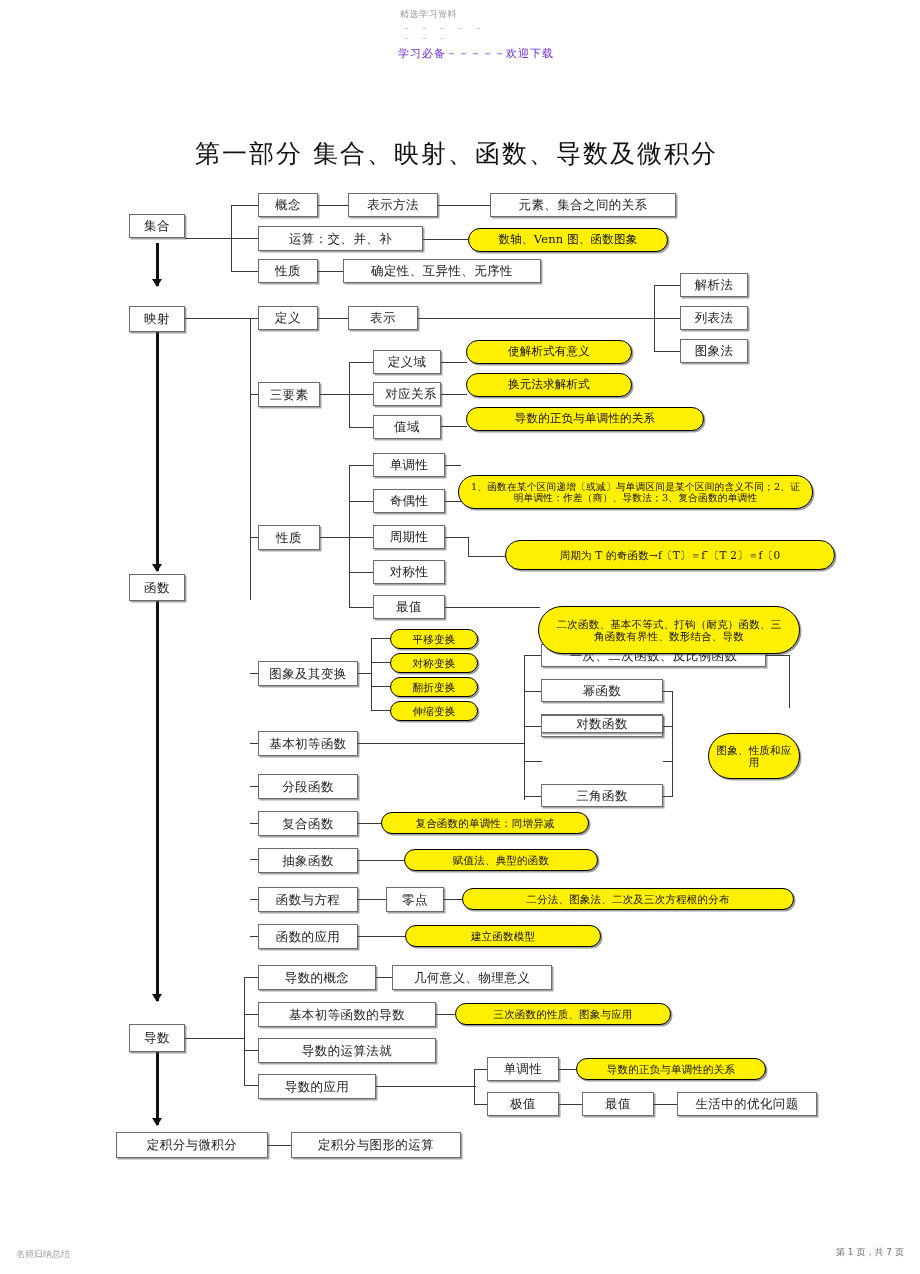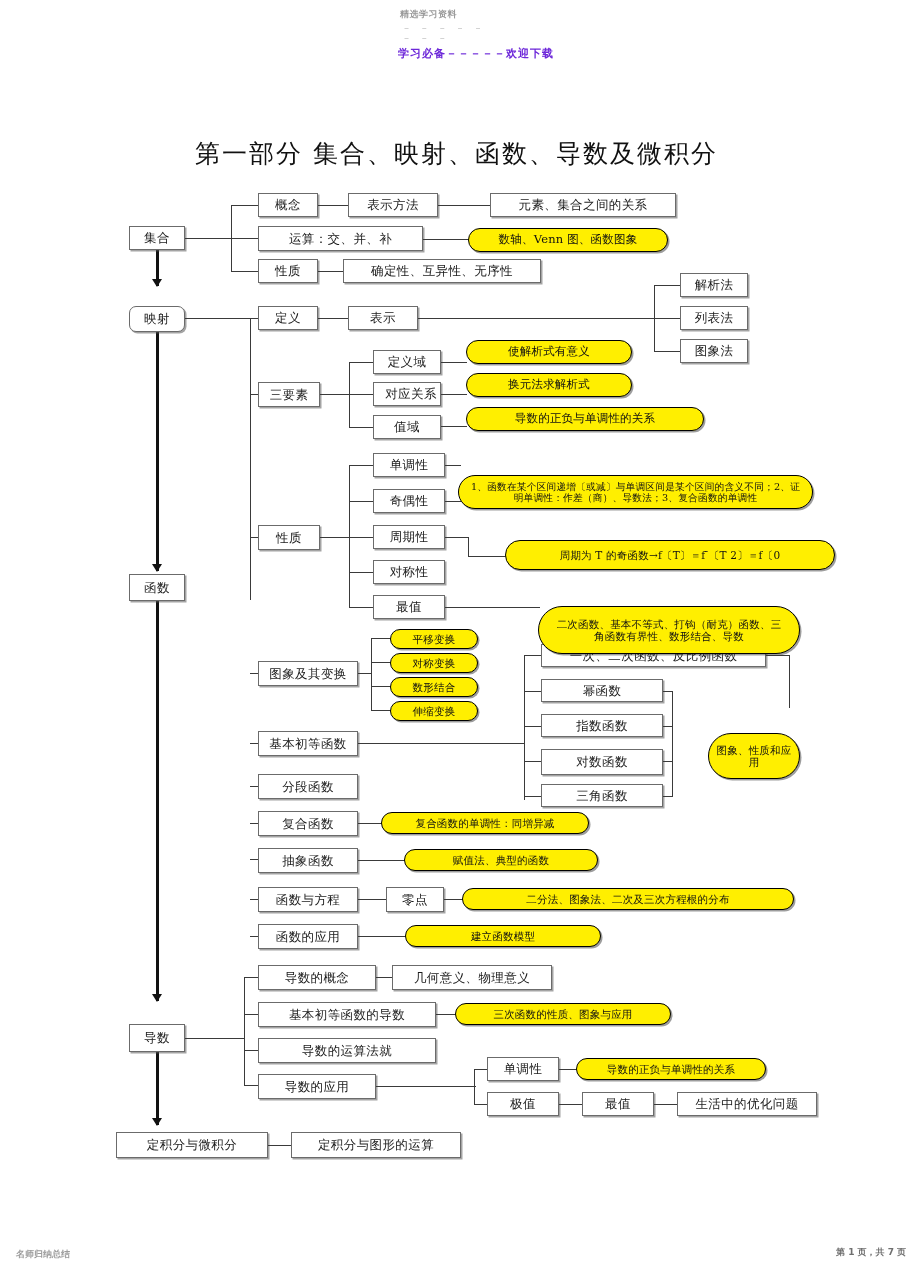--- a/index.html
+++ b/index.html
@@ -9,21 +9,20 @@
     font-family:"DejaVu Sans","Liberation Sans",sans-serif;
     position:relative;
     overflow:hidden;
   }
   #canvas{position:absolute;left:0;top:0;width:920px;height:1274px;}
 
   
   .wm{
     position:absolute;color:#8d8d8d;white-space:nowrap;
     font-family:"DejaVu Sans","Liberation Sans",sans-serif;
-    font-weight:bold;
   }
   .wm-top1{left:400px;top:8px;font-size:9px;color:#9a9a9a;letter-spacing:.5px;}
   .wm-top2{left:398px;top:46px;font-size:11px;color:#6d28d9;letter-spacing:1px;text-align:center;}
   .wm-dash{position:absolute;color:#b5b5b5;font-size:9px;letter-spacing:3px;}
   .wm-d1{left:402px;top:22px;}
   .wm-d2{left:402px;top:32px;}
   .foot-l{left:16px;top:1248px;font-size:9px;color:#9c9c9c;}
   .foot-r{left:836px;top:1246px;font-size:9px;color:#6f6f6f;}
 
   
@@ -100,22 +99,22 @@
 
   <div class="spinev" style="left:156px;top:243px;height:43px;"></div>
   <div class="arrow" style="left:152px;top:279px;"></div>
   <div class="spinev" style="left:156px;top:332px;height:239px;"></div>
   <div class="arrow" style="left:152px;top:564px;"></div>
   <div class="spinev" style="left:156px;top:601px;height:400px;"></div>
   <div class="arrow" style="left:152px;top:994px;"></div>
   <div class="spinev" style="left:156px;top:1052px;height:73px;"></div>
   <div class="arrow" style="left:152px;top:1118px;"></div>
 
-  <div class="node spine" style="left:129px;top:226px;width:56px;height:24px;">集合</div>
-  <div class="node spine" style="left:129px;top:306px;width:56px;height:26px;border-radius:7px;">映射</div>
+  <div class="node spine" style="left:129px;top:214px;width:56px;height:24px;">集合</div>
+  <div class="node spine" style="left:129px;top:306px;width:56px;height:26px;">映射</div>
   <div class="node spine" style="left:129px;top:574px;width:56px;height:27px;">函数</div>
   <div class="node spine" style="left:129px;top:1024px;width:56px;height:28px;">导数</div>
 
   <div class="ln h" style="left:185px;top:238px;width:47px;"></div>
   <div class="ln v" style="left:231px;top:205px;height:67px;"></div>
   <div class="ln h" style="left:231px;top:205px;width:27px;"></div>
   <div class="ln h" style="left:231px;top:238px;width:27px;"></div>
   <div class="ln h" style="left:231px;top:271px;width:27px;"></div>
 
   <div class="node" style="left:258px;top:193px;width:60px;height:24px;">概念</div>
@@ -201,37 +200,37 @@
   <div class="node" style="left:258px;top:661px;width:100px;height:25px;">图象及其变换</div>
   <div class="ln h" style="left:358px;top:673px;width:14px;"></div>
   <div class="ln v" style="left:371px;top:638px;height:72px;"></div>
   <div class="ln h" style="left:371px;top:638px;width:20px;"></div>
   <div class="ln h" style="left:371px;top:662px;width:20px;"></div>
   <div class="ln h" style="left:371px;top:686px;width:20px;"></div>
   <div class="ln h" style="left:371px;top:710px;width:20px;"></div>
 
   <div class="pill small" style="left:390px;top:629px;width:88px;height:20px;">平移变换</div>
   <div class="pill small" style="left:390px;top:653px;width:88px;height:20px;">对称变换</div>
-  <div class="pill small" style="left:390px;top:677px;width:88px;height:20px;">数形结合</div>
+  <div class="pill small" style="left:390px;top:677px;width:88px;height:20px;">翻折变换</div>
   <div class="pill small" style="left:390px;top:701px;width:88px;height:20px;">伸缩变换</div>
 
   <div class="ln h" style="left:250px;top:743px;width:8px;"></div>
   <div class="node" style="left:258px;top:731px;width:100px;height:25px;">基本初等函数</div>
   <div class="ln h" style="left:358px;top:743px;width:167px;"></div>
   <div class="ln v" style="left:524px;top:655px;height:145px;"></div>
   <div class="ln h" style="left:524px;top:655px;width:18px;"></div>
   <div class="ln h" style="left:524px;top:691px;width:18px;"></div>
   <div class="ln h" style="left:524px;top:726px;width:18px;"></div>
   <div class="ln h" style="left:524px;top:761px;width:18px;"></div>
   <div class="ln h" style="left:524px;top:796px;width:18px;"></div>
 
   <div class="node" style="left:541px;top:644px;width:225px;height:23px;">一次、二次函数、反比例函数</div>
   <div class="node" style="left:541px;top:679px;width:122px;height:23px;">幂函数</div>
   <div class="node" style="left:541px;top:714px;width:122px;height:23px;">指数函数</div>
-  <div class="node" style="left:541px;top:749px;width:122px;height:26px;">对数函数</div>
+  <div class="node" style="left:541px;top:715px;width:122px;height:18px;">对数函数</div>
   <div class="node" style="left:541px;top:784px;width:122px;height:23px;">三角函数</div>
 
   <div class="ln v" style="left:672px;top:691px;height:106px;"></div>
   <div class="ln h" style="left:663px;top:691px;width:10px;"></div>
   <div class="ln h" style="left:663px;top:726px;width:10px;"></div>
   <div class="ln h" style="left:663px;top:761px;width:10px;"></div>
   <div class="ln h" style="left:663px;top:796px;width:10px;"></div>
   <div class="ln h" style="left:766px;top:655px;width:24px;"></div>
   <div class="ln v" style="left:789px;top:655px;height:53px;"></div>
 

